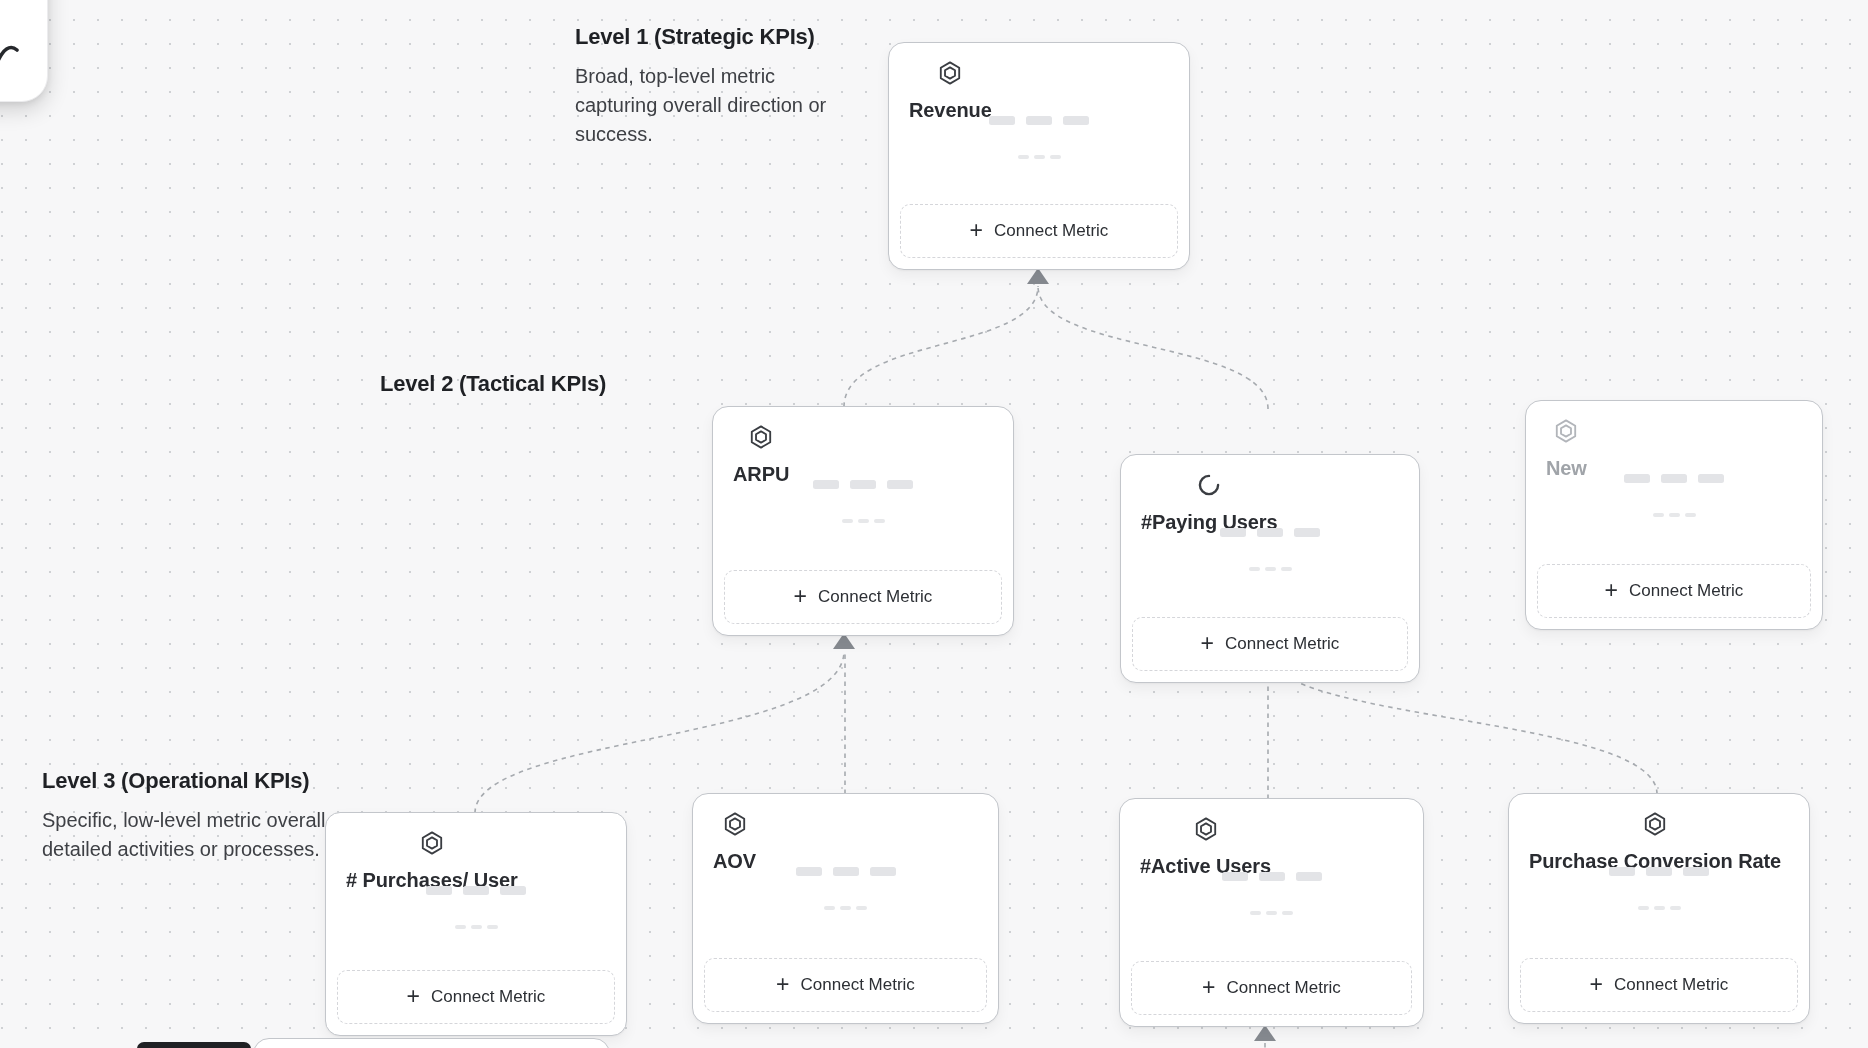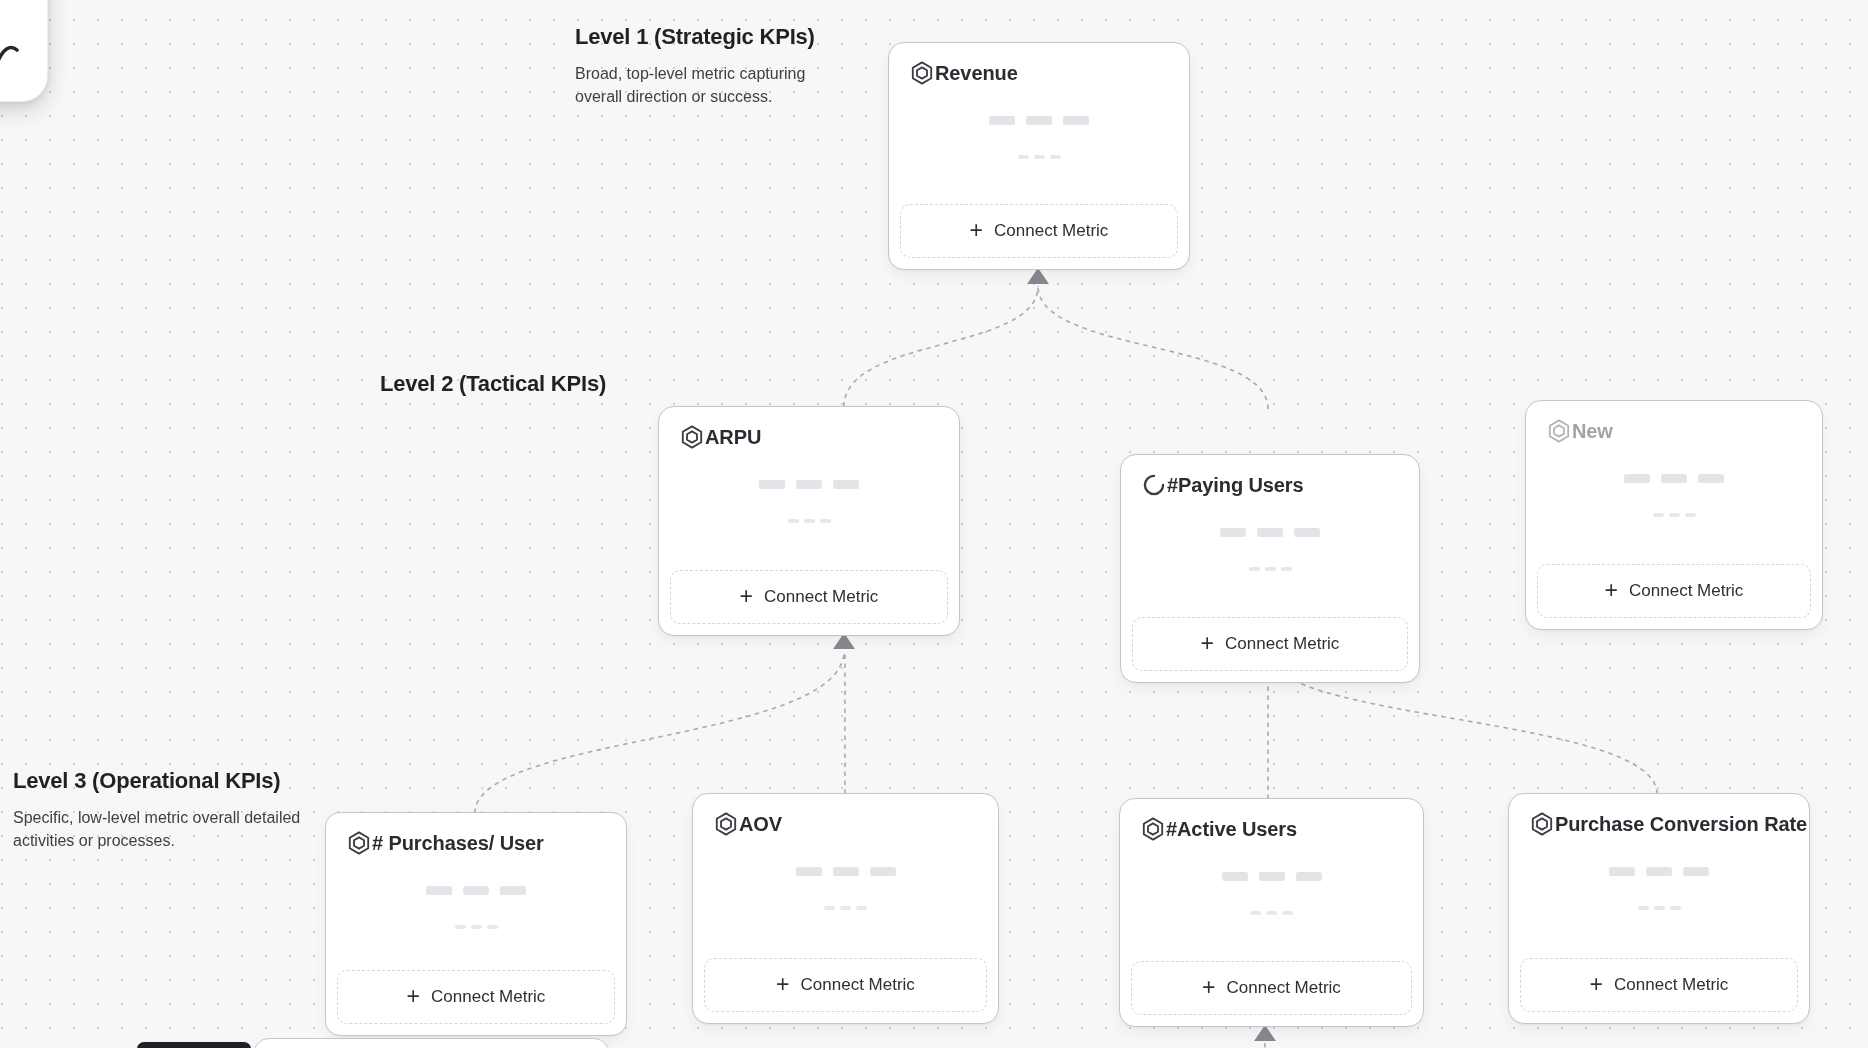--- a/index.html
+++ b/index.html
@@ -5,38 +5,38 @@
   html,body{margin:0;padding:0;}
   body{font-family:"Liberation Sans",sans-serif;background:#f7f7f8;}
   .stage{position:relative;width:1868px;height:1048px;overflow:hidden;
     background-color:#f7f7f8;
     background-image:radial-gradient(circle,#cfd1d4 1.15px,rgba(0,0,0,0) 1.3px);
     background-size:24px 24px;background-position:14px 8px;}
 
   
   .level{position:absolute;}
   .level h2{margin:0;font-size:22px;font-weight:700;color:#1f2125;letter-spacing:-0.2px;}
-  .level p{margin:12px 0 0 0;font-size:16px;line-height:1.44;color:#3e4045;}
+  .level p{margin:12px 0 0 0;font-size:20px;line-height:1.44;color:#3e4045;}
   .level1{left:575px;top:24px;width:280px;}
   .level2{left:380px;top:371px;width:280px;}
-  .level3{left:13px;top:768px;width:300px;}
+  .level3{left:42px;top:768px;width:300px;}
 
   
   .card{position:absolute;background:#fff;border:1.5px solid #c3c6cb;border-radius:16px;
     box-shadow:0 1px 2px rgba(0,0,0,.04),0 6px 14px rgba(0,0,0,.05);}
   .c-revenue{left:888px;top:42px;width:300px;height:226px;}
-  .c-arpu{left:658px;top:406px;width:300px;height:228px;}
+  .c-arpu{left:712px;top:406px;width:300px;height:228px;}
   .c-paying{left:1120px;top:408px;width:298px;height:227px;margin-top:46px;}
   .c-new{left:1525px;top:400px;width:296px;height:228px;}
   .c-purchases{left:325px;top:812px;width:300px;height:222px;border-radius:15px;}
   .c-aov{left:692px;top:793px;width:305px;height:229px;}
   .c-active{left:1119px;top:798px;width:303px;height:227px;}
   .c-pcr{left:1508px;top:793px;width:300px;height:229px;}
 
-  .card-head{position:absolute;left:20px;top:17px;display:flex;align-items:center;}
+  .card-head{position:absolute;left:20px;top:17px;display:flex;align-items:center;gap:13px;flex-direction:column;}
   .icon{display:inline-flex;width:26px;height:26px;}
   .icon svg{width:26px;height:26px;}
   .hex polygon{fill:none;stroke:#3a3d42;stroke-width:1.7;stroke-linejoin:round;}
   .spin path{fill:none;stroke:#3a3d42;stroke-width:2.2;stroke-linecap:round;}
   .card-title{font-size:20px;font-weight:700;color:#2a2c31;letter-spacing:-0.1px;white-space:nowrap;}
   .draft .card-title{color:#a0a4a9;}
   .draft .hex polygon{stroke:#b2b5ba;}
 
   .skel{position:absolute;left:0;right:0;top:0;}
   .skel-row{display:flex;justify-content:center;}

